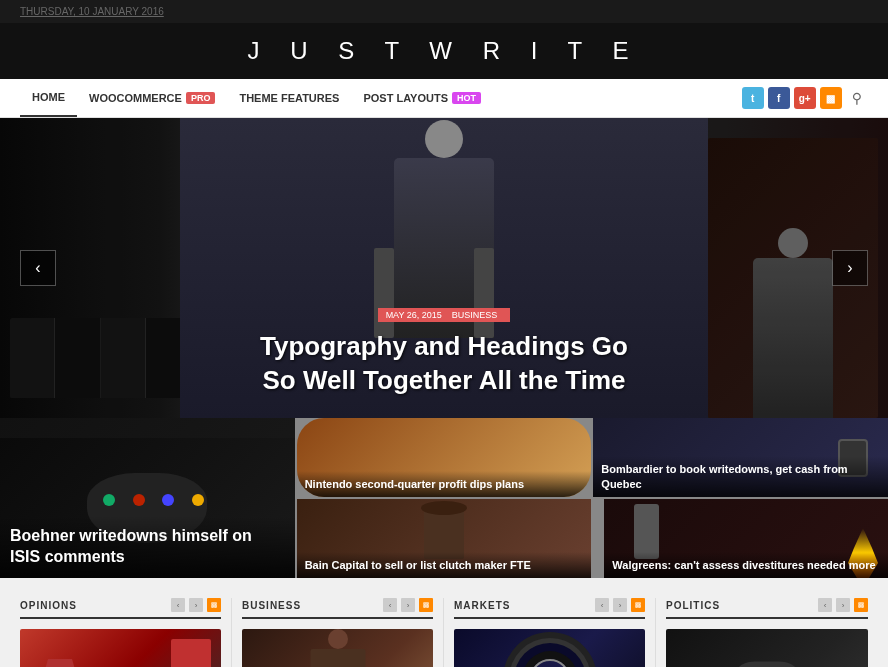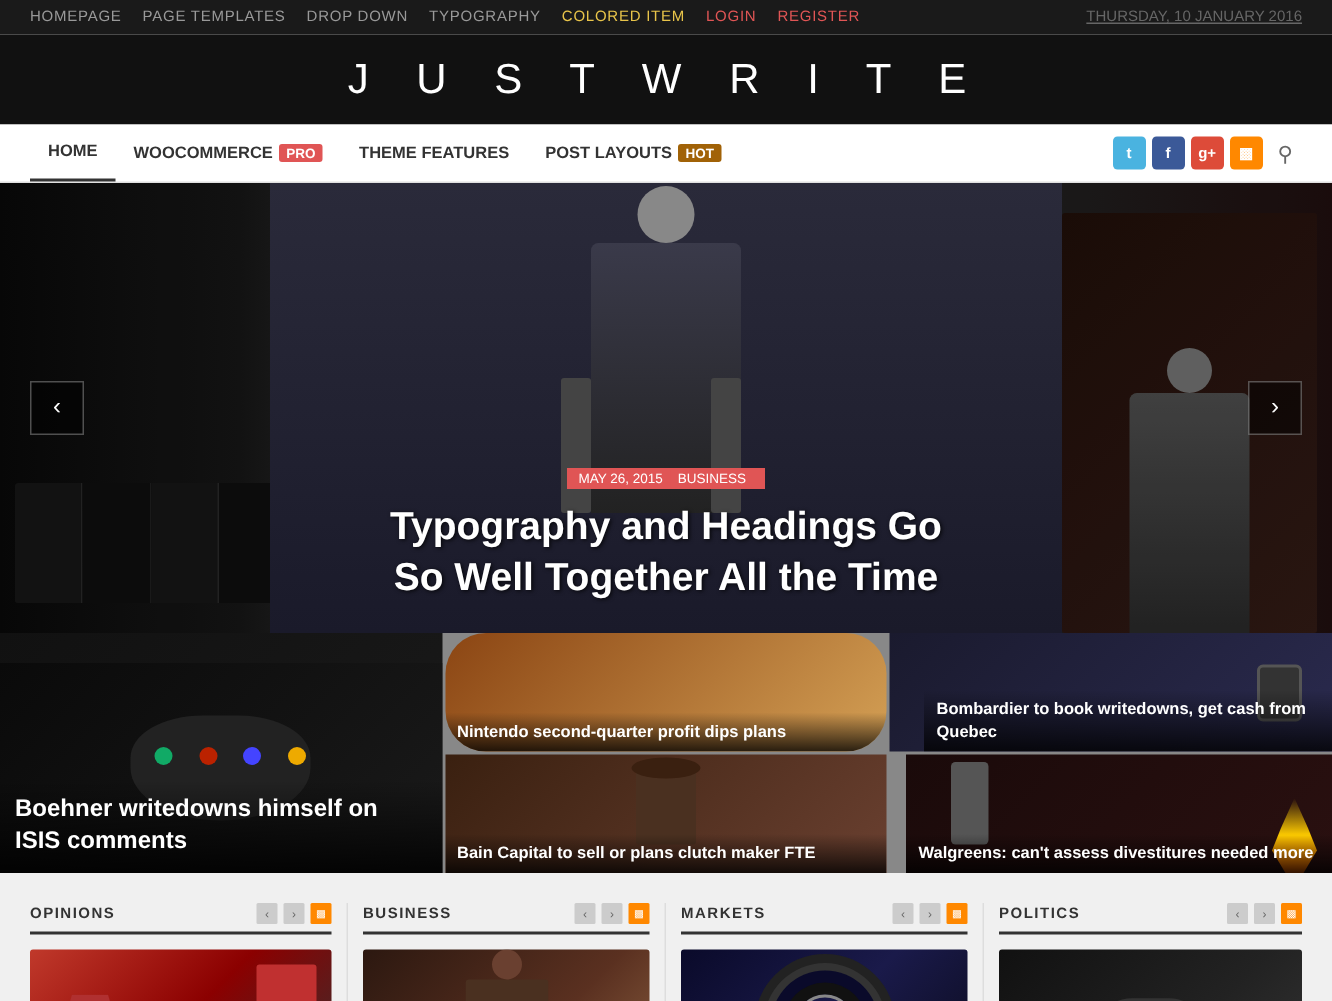--- a/index.html
+++ b/index.html
@@ -27,21 +27,21 @@
     .top-bar-right { color: #666; font-size: 10px; text-decoration: underline; }
 
     
     .site-header {
       background: #111;
       text-align: center;
       padding: 14px 0;
     }
     .site-title {
       color: #fff;
-      font-size: 28px;
+      font-size: 24px;
       letter-spacing: 12px;
       font-weight: 300;
       text-transform: uppercase;
     }
 
     
     .main-nav {
       background: #fff;
       border-bottom: 1px solid #e0e0e0;
       display: flex;
@@ -69,21 +69,21 @@
     .nav-badge {
       font-size: 9px;
       padding: 1px 5px;
       border-radius: 2px;
       color: #fff;
       font-weight: bold;
       text-transform: uppercase;
     }
     .badge-hot { background: #e05555; }
     .badge-new { background: #e05555; }
-    .badge-hot2 { background: #a16207; }
+    .badge-hot2 { background: #d946ef; }
     .nav-right {
       display: flex;
       align-items: center;
       gap: 4px;
     }
     .social-btn {
       width: 22px;
       height: 22px;
       border-radius: 3px;
       display: flex;
@@ -290,29 +290,20 @@
       width: 30px;
       height: 50px;
       background: linear-gradient(to top, #ff6600, #ffcc00, transparent);
       clip-path: polygon(50% 0%, 80% 40%, 100% 70%, 70% 100%, 30% 100%, 0% 70%, 20% 40%);
     }
   </style>
 </head>
 <body>
 
 <div class="top-bar">
-  <div class="top-bar-nav">
-    <a>HOMEPAGE</a>
-    <a>PAGE TEMPLATES</a>
-    <a>DROP DOWN</a>
-    <a>TYPOGRAPHY</a>
-    <a class="colored">COLORED ITEM</a>
-    <a class="login">LOGIN</a>
-    <a class="register">REGISTER</a>
-  </div>
   <div class="top-bar-right">THURSDAY, 10 JANUARY 2016</div>
 </div>
 
 <div class="site-header">
   <div class="site-title">J U S T W R I T E</div>
 </div>
 
 <div class="main-nav">
   <div class="main-nav-links">
     <div class="nav-item active">
@@ -399,31 +390,31 @@
 
   <div style="position:relative;overflow:hidden;cursor:pointer;background:linear-gradient(135deg,#8B4513,#d4a055);border-radius:27px;">
     <div style="position:absolute;bottom:0;left:0;right:0;background:linear-gradient(to top,rgba(0,0,0,0.8),transparent);padding:6px 8px;">
       <div style="color:#fff;font-size:11px;font-weight:bold;line-height:1.3;">Nintendo second-quarter profit dips plans</div>
     </div>
   </div>
 
   <div style="position:relative;overflow:hidden;cursor:pointer;background:linear-gradient(135deg,#1a1a2e,#2a2a4e);">
 
     <div style="position:absolute;top:50%;right:20px;transform:translateY(-50%);width:30px;height:38px;background:#333;border-radius:4px;border:2px solid #555;"></div>
-    <div style="position:absolute;bottom:0;left:0;right:0;background:linear-gradient(to top,rgba(0,0,0,0.8),transparent);padding:6px 8px;margin-left:23px;">
+    <div style="position:absolute;bottom:0;left:0;right:0;background:linear-gradient(to top,rgba(0,0,0,0.8),transparent);padding:6px 8px;">
       <div style="color:#fff;font-size:11px;font-weight:bold;line-height:1.3;">Bombardier to book writedowns, get cash from Quebec</div>
     </div>
   </div>
 
   <div style="position:relative;overflow:hidden;cursor:pointer;background:linear-gradient(135deg,#3a2010,#6a4030);">
 
     <div style="position:absolute;top:5px;left:50%;transform:translateX(-50%);width:40px;height:55px;background:#4a3020;border-radius:2px;"></div>
     <div style="position:absolute;top:2px;left:50%;transform:translateX(-50%);width:46px;height:14px;background:#3a2010;border-radius:50%;"></div>
     <div style="position:absolute;bottom:0;left:0;right:0;background:linear-gradient(to top,rgba(0,0,0,0.8),transparent);padding:6px 8px;">
-      <div style="color:#fff;font-size:11px;font-weight:bold;line-height:1.3;">Bain Capital to sell or plans clutch maker FTE</div>
+      <div style="color:#fff;font-size:11px;font-weight:bold;line-height:1.3;">Bain Capital to sell or list clutch maker FTE</div>
     </div>
   </div>
 
   <div style="position:relative;overflow:hidden;cursor:pointer;background:linear-gradient(135deg,#1a0a0a,#2a1010);margin-left:11px;">
     <div class="fire-shape"></div>
 
     <div style="position:absolute;top:5px;left:30px;width:25px;height:55px;background:#555;border-radius:3px;"></div>
     <div style="position:absolute;bottom:0;left:0;right:0;background:linear-gradient(to top,rgba(0,0,0,0.8),transparent);padding:6px 8px;">
       <div style="color:#fff;font-size:11px;font-weight:bold;line-height:1.3;">Walgreens: can't assess divestitures needed more</div>
     </div>

